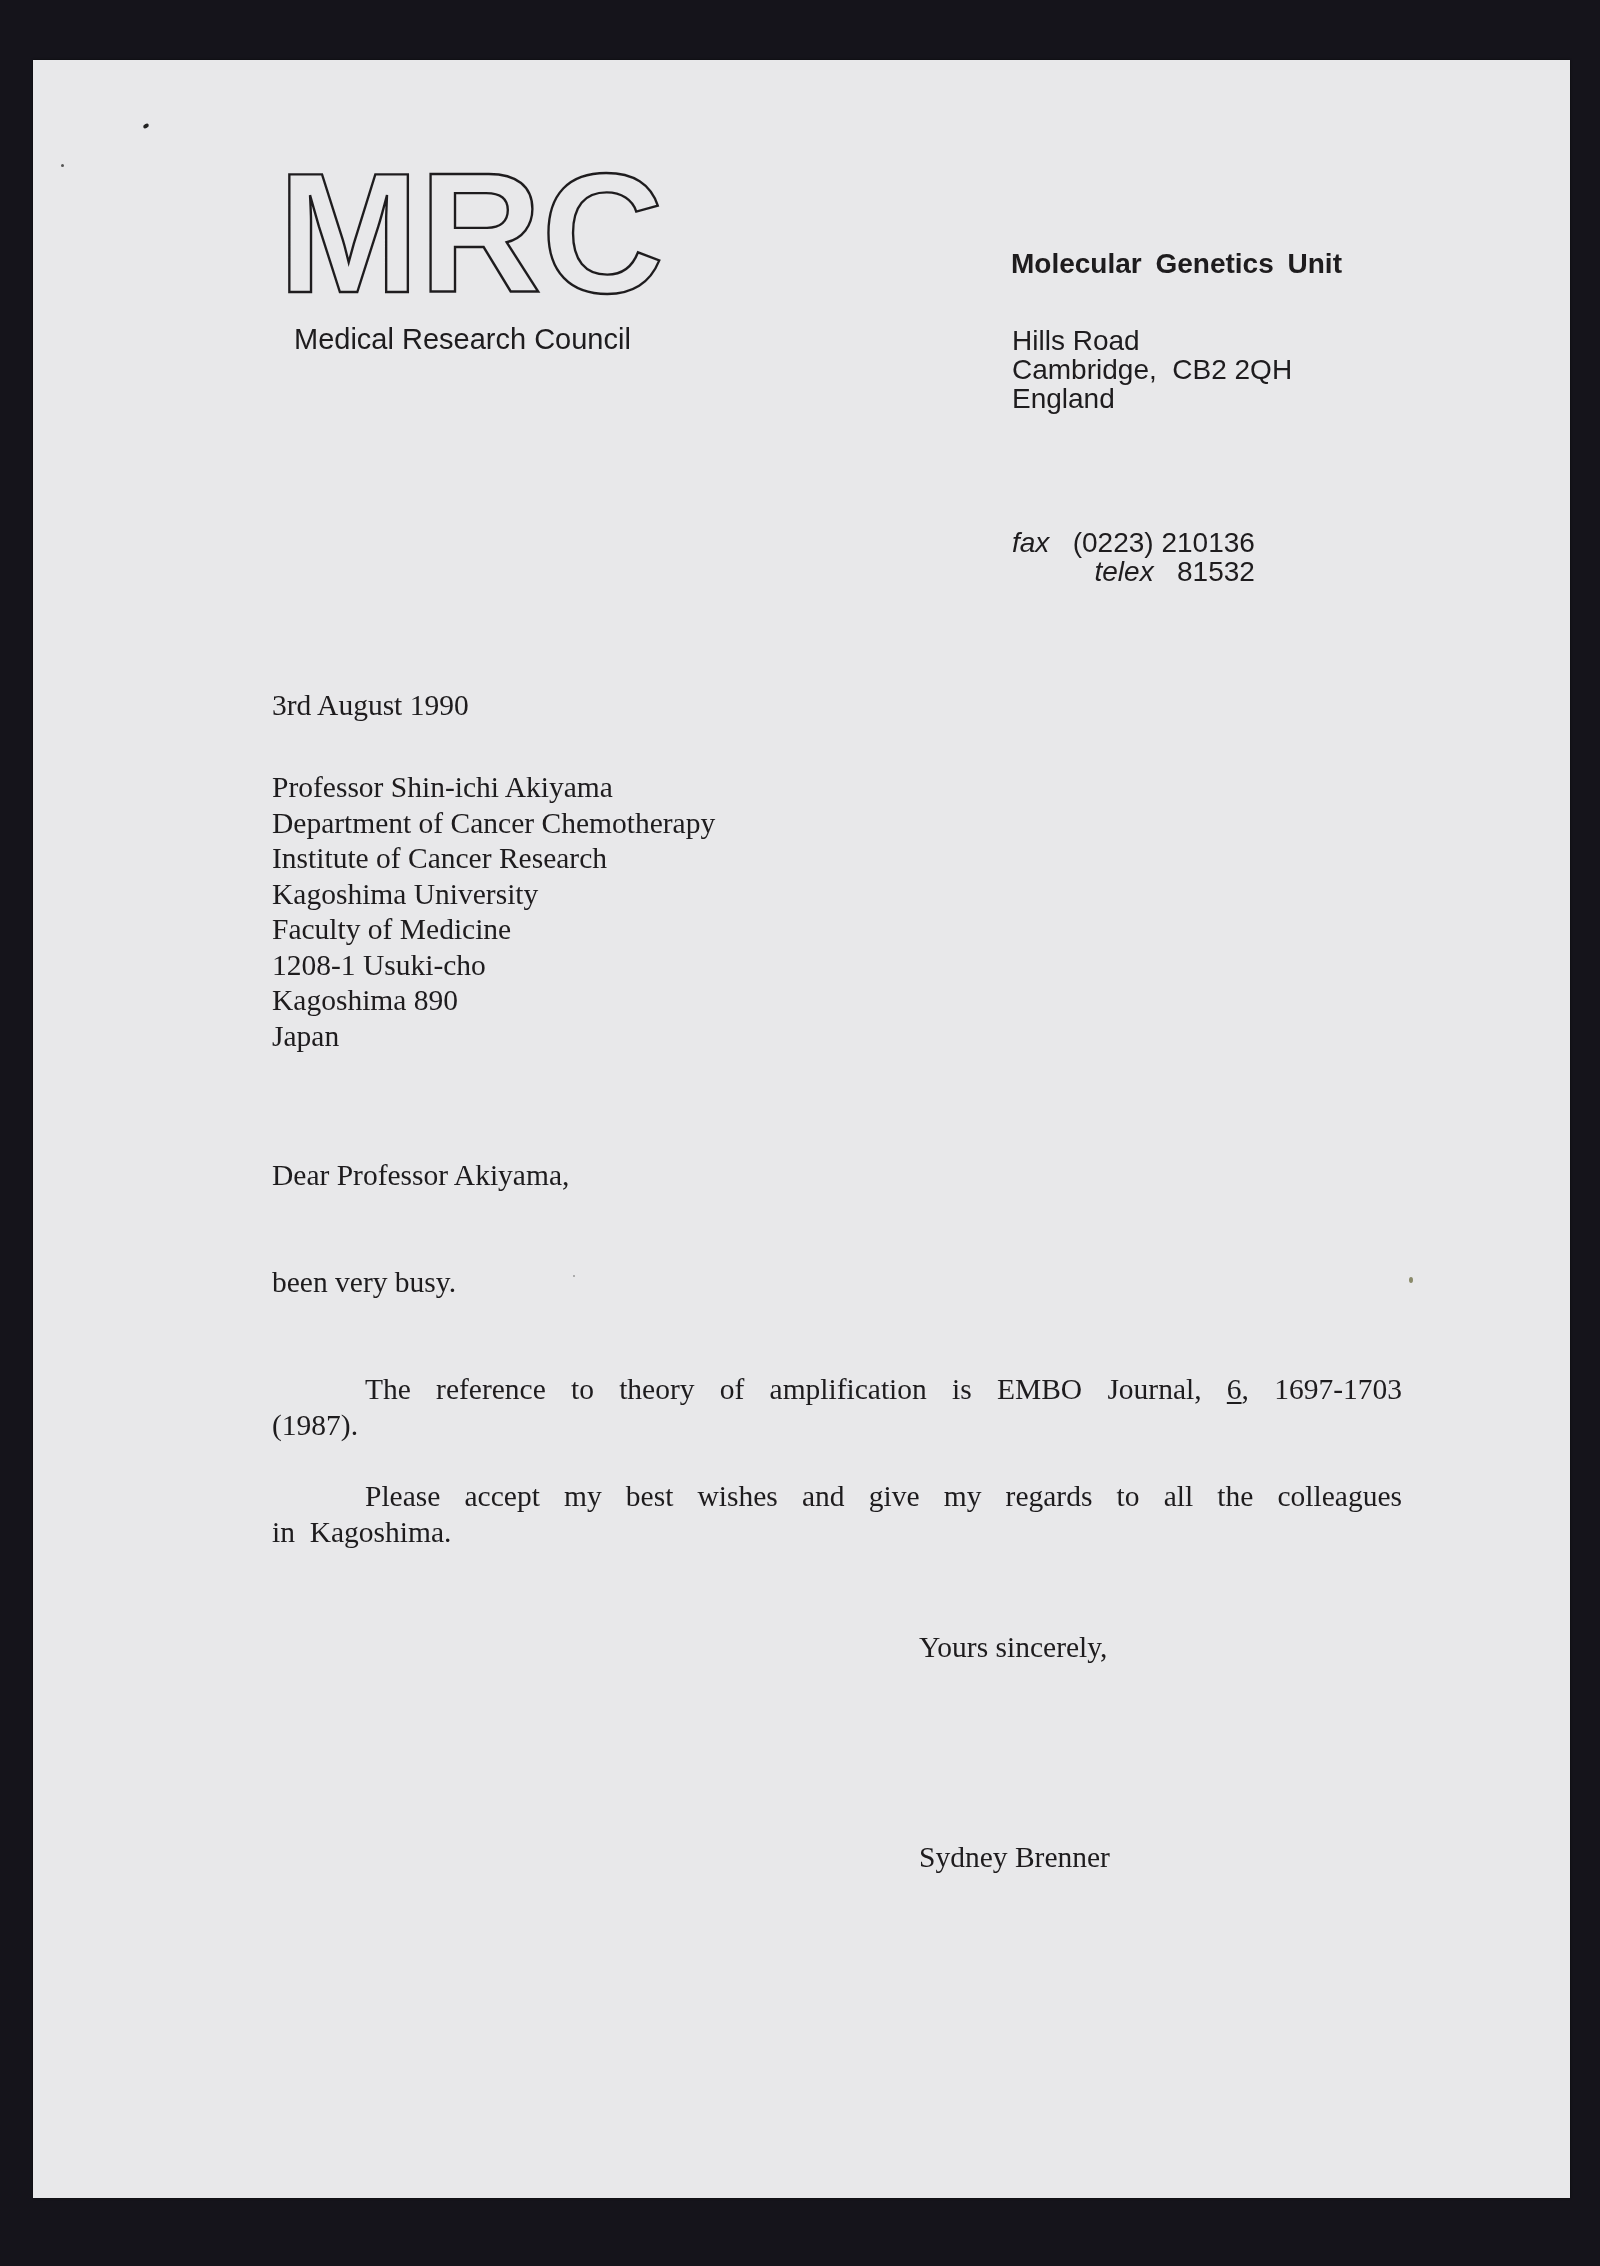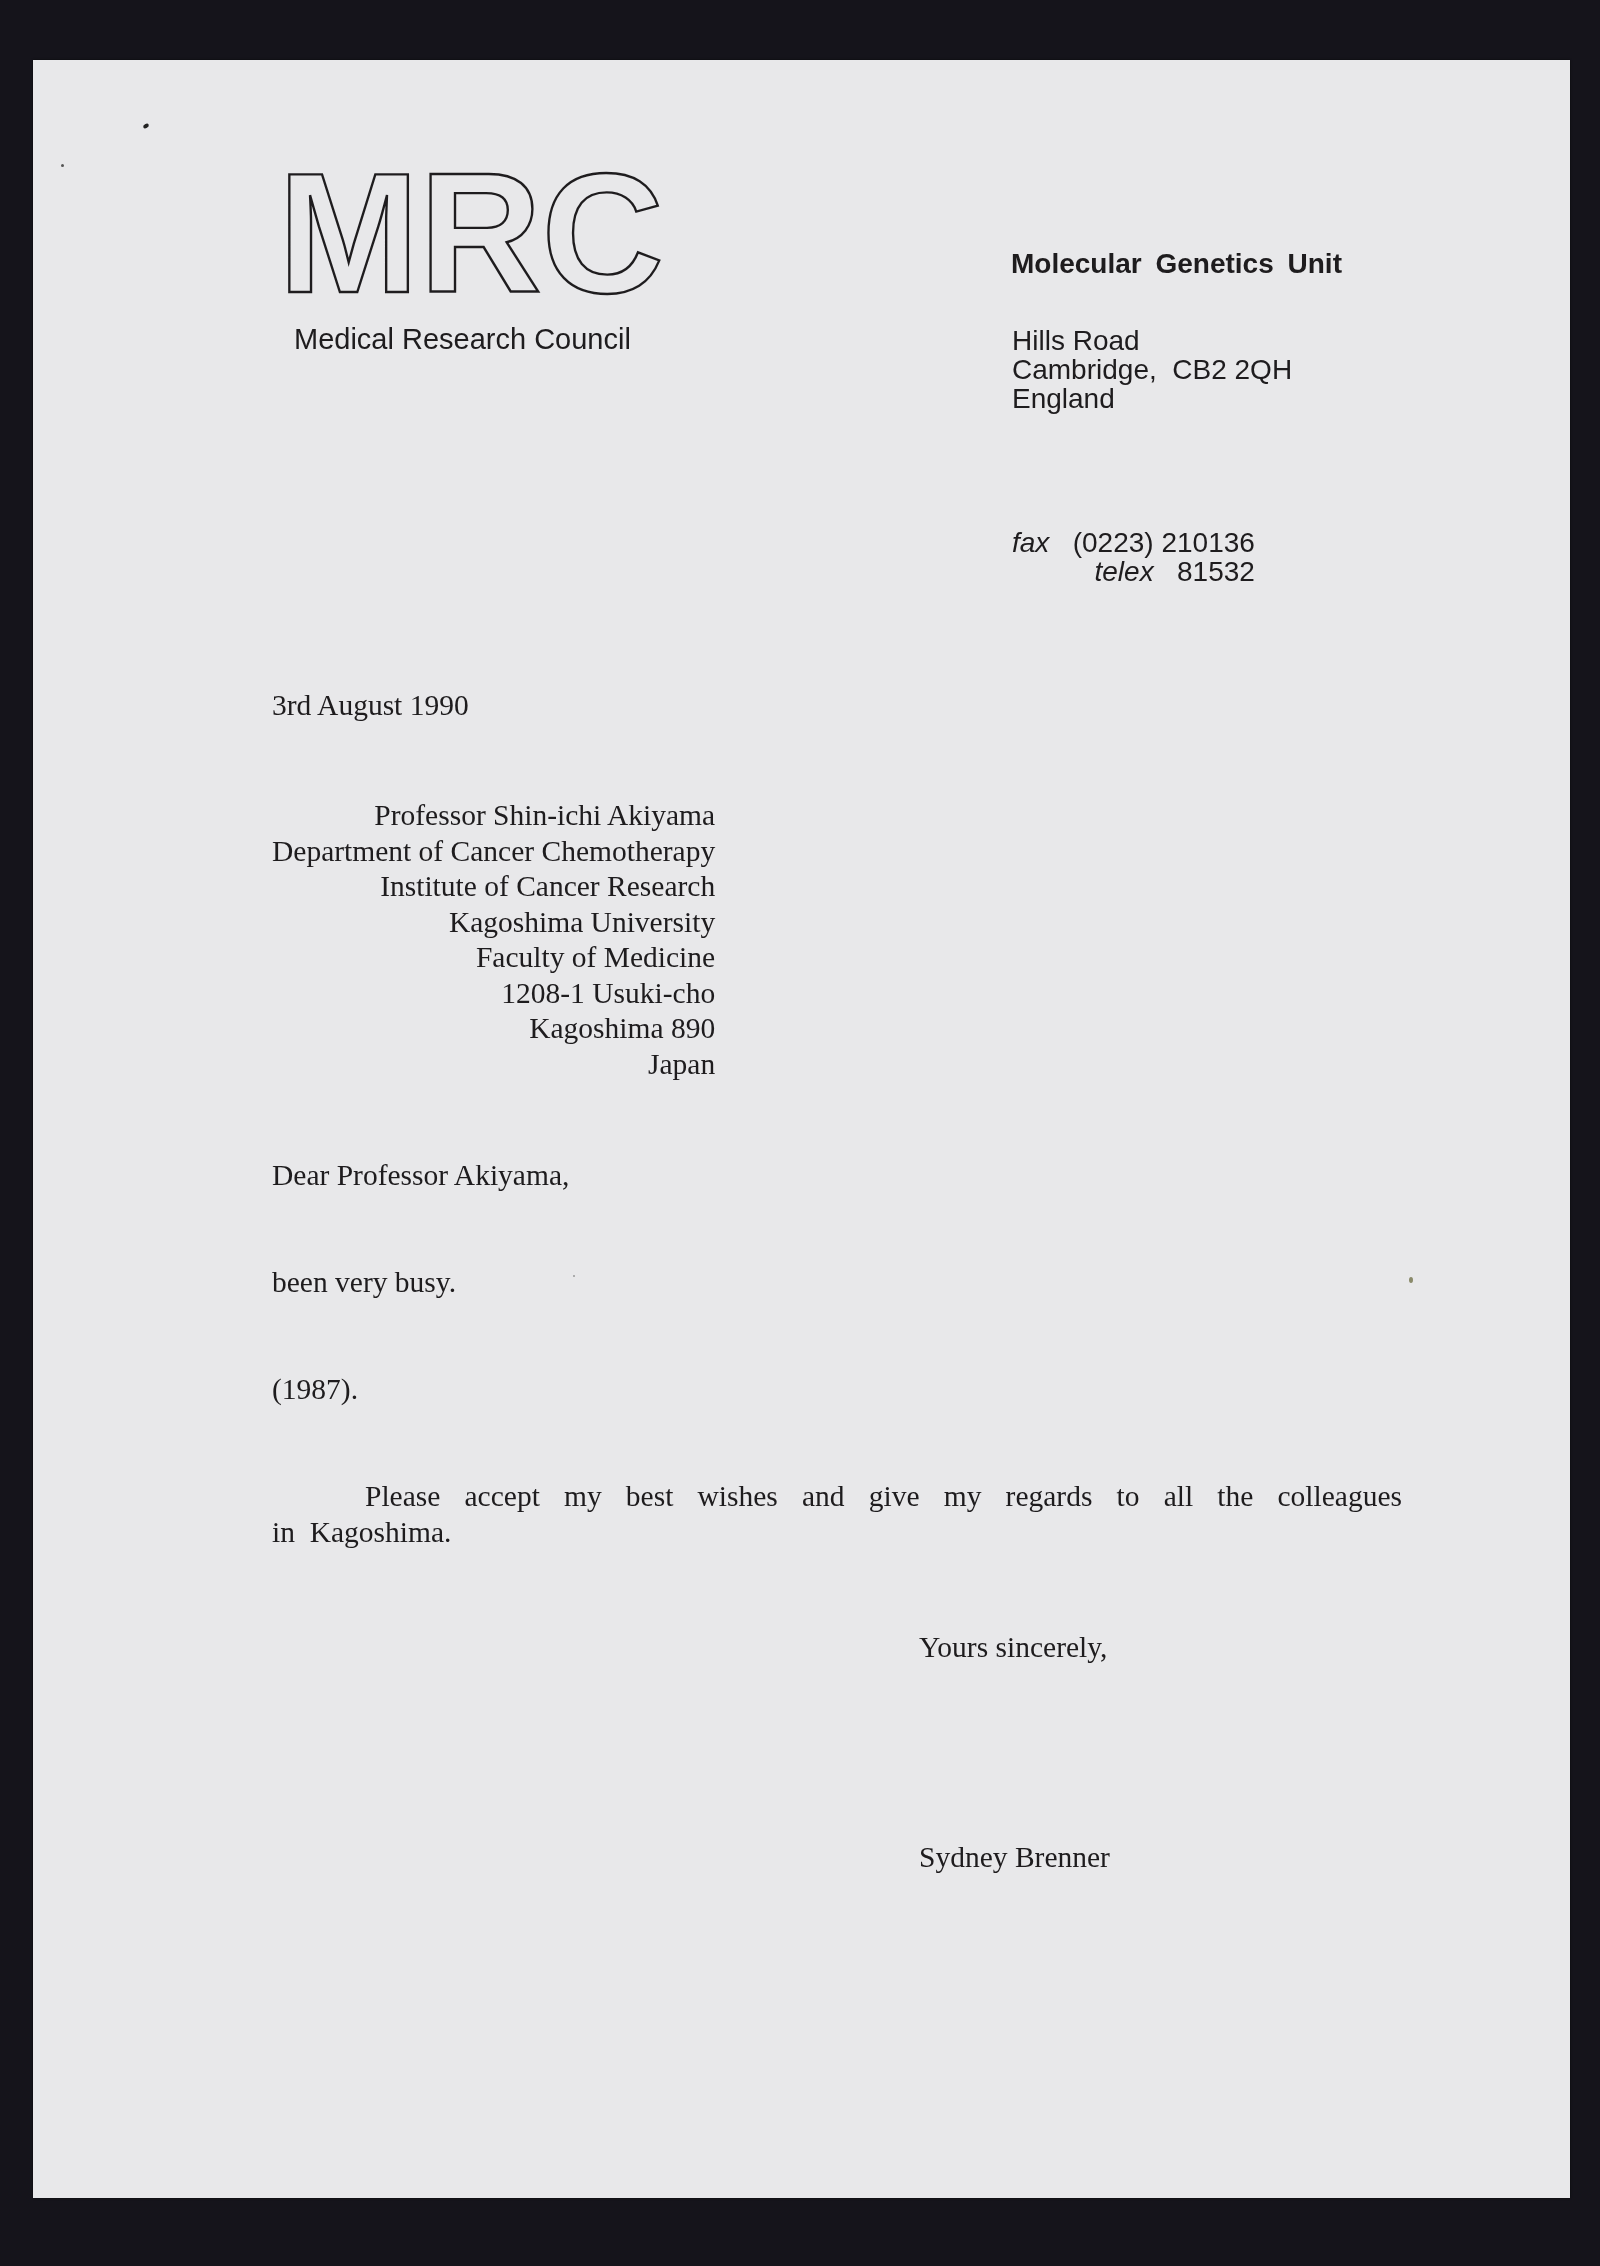--- a/index.html
+++ b/index.html
@@ -24,21 +24,21 @@
   .addr { font-size:28px; line-height:29px; }
   #addr-block { left:979px; top:266px; }
   #tel-block { left:979px; top:383px; }
   #tel-block .label { font-style:italic; display:inline-block; width:150px; }
   #tel-block .indent { display:inline-block; width:150px; }
   #fax-block { left:979px; top:468px;text-align:right; }
   #fax-block i { font-style:italic; }
 
   .letter { font-size:29.5px; line-height:35.5px; }
   #date { left:239px; top:628px; }
-  #recipient { left:239px; top:738px;text-align:right; }
+  #recipient { left:239px; top:710px; }
   #recipient div { height:35.5px; }
   #salutation { left:239px; top:1098px; }
   .para { left:239px; width:1130px; white-space:normal; }
   .para .first { display:block; text-indent:93px; text-align:justify; text-align-last:justify; }
   .para .second { display:block; }
   #p1 { top:1205px; }
   #p2 { top:1312px; }
   #p3 { top:1419px; }
   #closing { left:886px; top:1570px; }
   #signature { left:886px; top:1780px; }
@@ -83,20 +83,21 @@
     <div>Japan</div>
   </div>
 
   <div id="salutation" class="abs serif letter">Dear Professor Akiyama,</div>
 
   <div id="p1" class="abs serif letter para">
     <span class="second">been very busy.</span>
   </div>
 
   <div id="p2" class="abs serif letter para">
+    <span class="first"><span>The reference to theory of amplification is EMBO Journal, </span><u>6</u><span>, 1697-1703</span></span>
     <span class="second">(1987).</span>
   </div>
 
   <div id="p3" class="abs serif letter para">
     <span class="first">Please accept my best wishes and give my regards to all the colleagues</span>
     <span class="second" style="white-space:pre;">in  Kagoshima.</span>
   </div>
 
   <div id="closing" class="abs serif letter">Yours sincerely,</div>
   <div id="signature" class="abs serif letter">Sydney Brenner</div>

